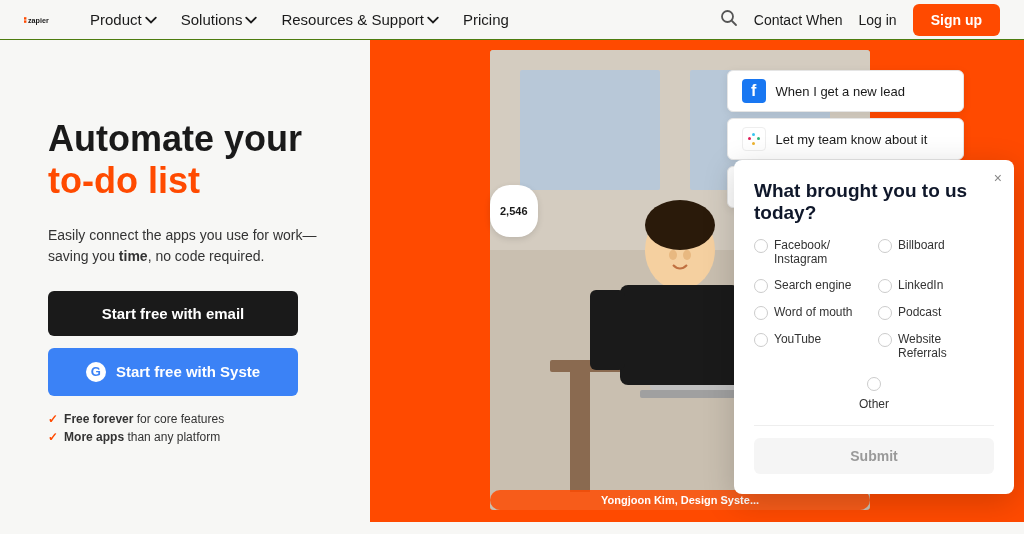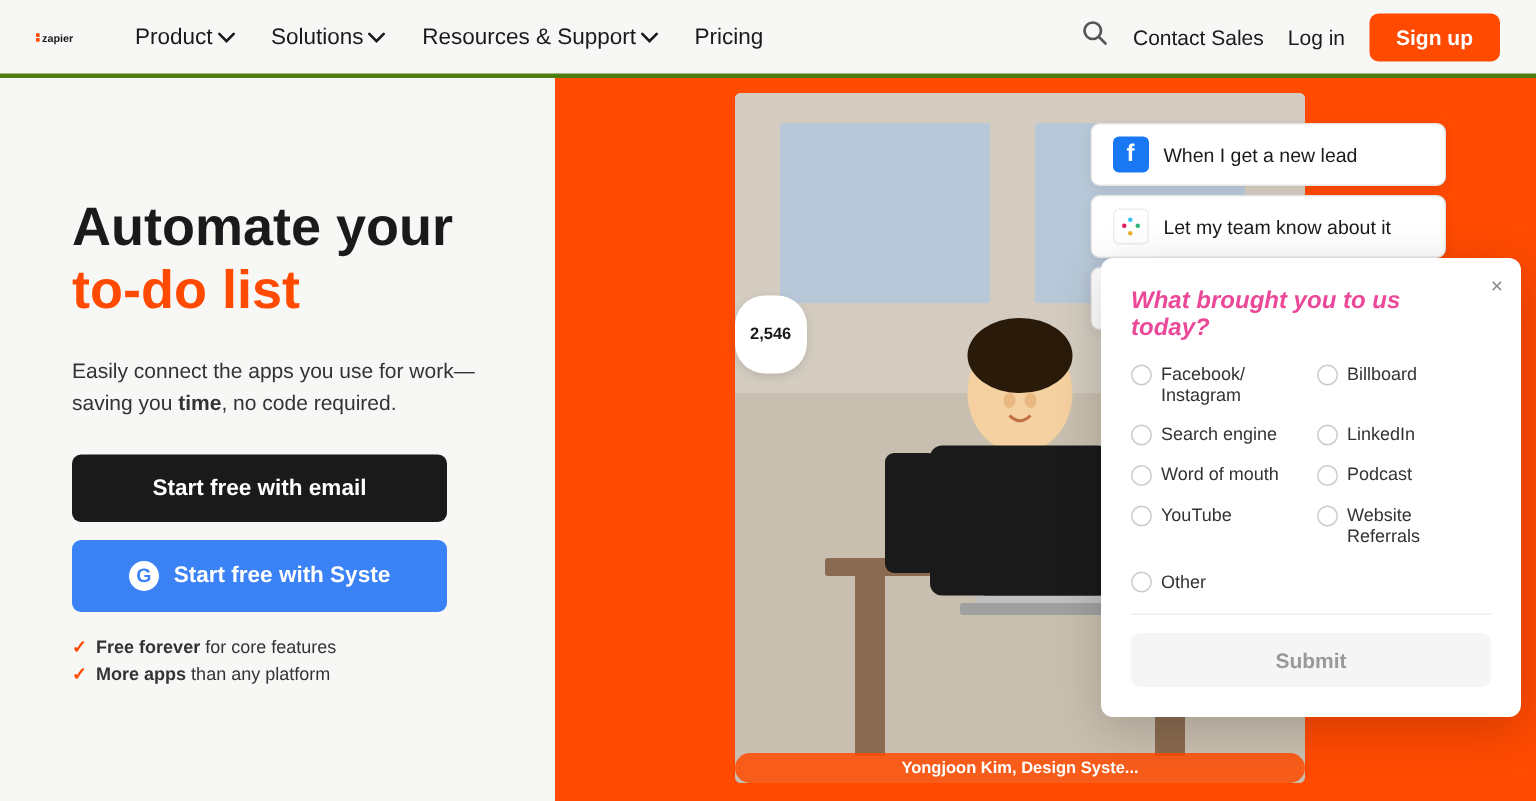--- a/index.html
+++ b/index.html
@@ -1,22 +1,22 @@
 <!DOCTYPE html>
 <html><head>
   <meta charset="utf-8">
   <style>
     * { margin: 0; padding: 0; box-sizing: border-box; }
     body { font-family: -apple-system, BlinkMacSystemFont, 'Segoe UI', sans-serif; background: #f7f7f5; width: 1024px; height: 534px; overflow: hidden; position: relative; }
 
     
     nav {
-      display: flex; align-items: center; height: 52px;
+      display: flex; align-items: center; height: 40px;
       background: #f7f7f5; padding: 4px 24px;
-      border-bottom: 3px solid #4d7c0f; position: relative; z-index: 10;
+      border-bottom: 1px solid #4d7c0f; position: relative; z-index: 10;
     }
     .nav-logo { display: flex; align-items: center; gap: 6px; margin-right: 24px; }
     .logo-icon { width: 32px; height: 20px; }
     .nav-links { display: flex; align-items: center; gap: 4px; flex: 1; }
     .nav-link {
       font-size: 15px; color: #1a1a1a; padding: 6px 10px;
       cursor: pointer; display: flex; align-items: center; gap: 3px;
       font-weight: 500;
       text-align: center;
     }
@@ -119,28 +119,28 @@
       position: absolute; right: 10px; top: 120px;
       background: white; border-radius: 8px;
       width: 280px; padding: 20px;
       box-shadow: 0 8px 32px rgba(0,0,0,0.18);
       z-index: 20;
     }
     .modal-close {
       position: absolute; right: 12px; top: 10px;
       font-size: 14px; cursor: pointer; color: #888;
     }
-    .modal-title { font-size: 16px; font-weight: 700; color: #ec4899; margin-bottom: 14px; padding-right: 16px; font-style: italic; }
+    .modal-title { font-size: 19px; font-weight: 700; color: #0f172a; margin-bottom: 14px; padding-right: 16px; }
     .modal-options { display: grid; grid-template-columns: 1fr 1fr; gap: 12px 8px; margin-bottom: 16px; }
     .modal-option { display: flex; align-items: flex-start; gap: 6px; font-size: 12px; color: #333; cursor: pointer; }
     .radio-circle {
       width: 14px; height: 14px; border: 1.5px solid #ccc; border-radius: 50%;
       flex-shrink: 0; margin-top: 1px;
     }
-    .modal-option-other { display: flex; align-items: flex-end; gap: 6px; font-size: 12px; color: #333; cursor: pointer; margin-bottom: 14px; }
+    .modal-option-other { display: flex; align-items: center; gap: 6px; font-size: 12px; color: #333; cursor: pointer; margin-bottom: 14px; flex-direction: column; }
     .modal-submit {
       width: 100%; padding: 10px; background: #f5f5f5; color: #999;
       border: none; border-radius: 6px; font-size: 14px; font-weight: 600; cursor: pointer;
     }
     .modal-divider { border: none; border-top: 1px solid #eee; margin-bottom: 12px; }
   </style>
 </head>
 <body>
 
 <nav>
@@ -174,21 +174,21 @@
       <span>Pricing</span>
     </span>
   </div>
   <div class="nav-right">
     <span class="nav-search">
       <svg width="18" height="18" viewBox="0 0 18 18" fill="none">
         <circle cx="7.5" cy="7.5" r="5.5" stroke="#555" stroke-width="1.8"></circle>
         <path d="M12 12l4 4" stroke="#555" stroke-width="1.8" stroke-linecap="round"></path>
       </svg>
     </span>
-    <span class="nav-contact">Contact Sales</span>
+    <span class="nav-contact">Contact When</span>
     <span class="nav-login">Log in</span>
     <button class="nav-signup">Sign up</button>
   </div>
 </nav>
 
 <div class="main-content">
 
   <div class="left-panel">
     <h1 class="hero-title">
       <span>Automate your</span><br>

